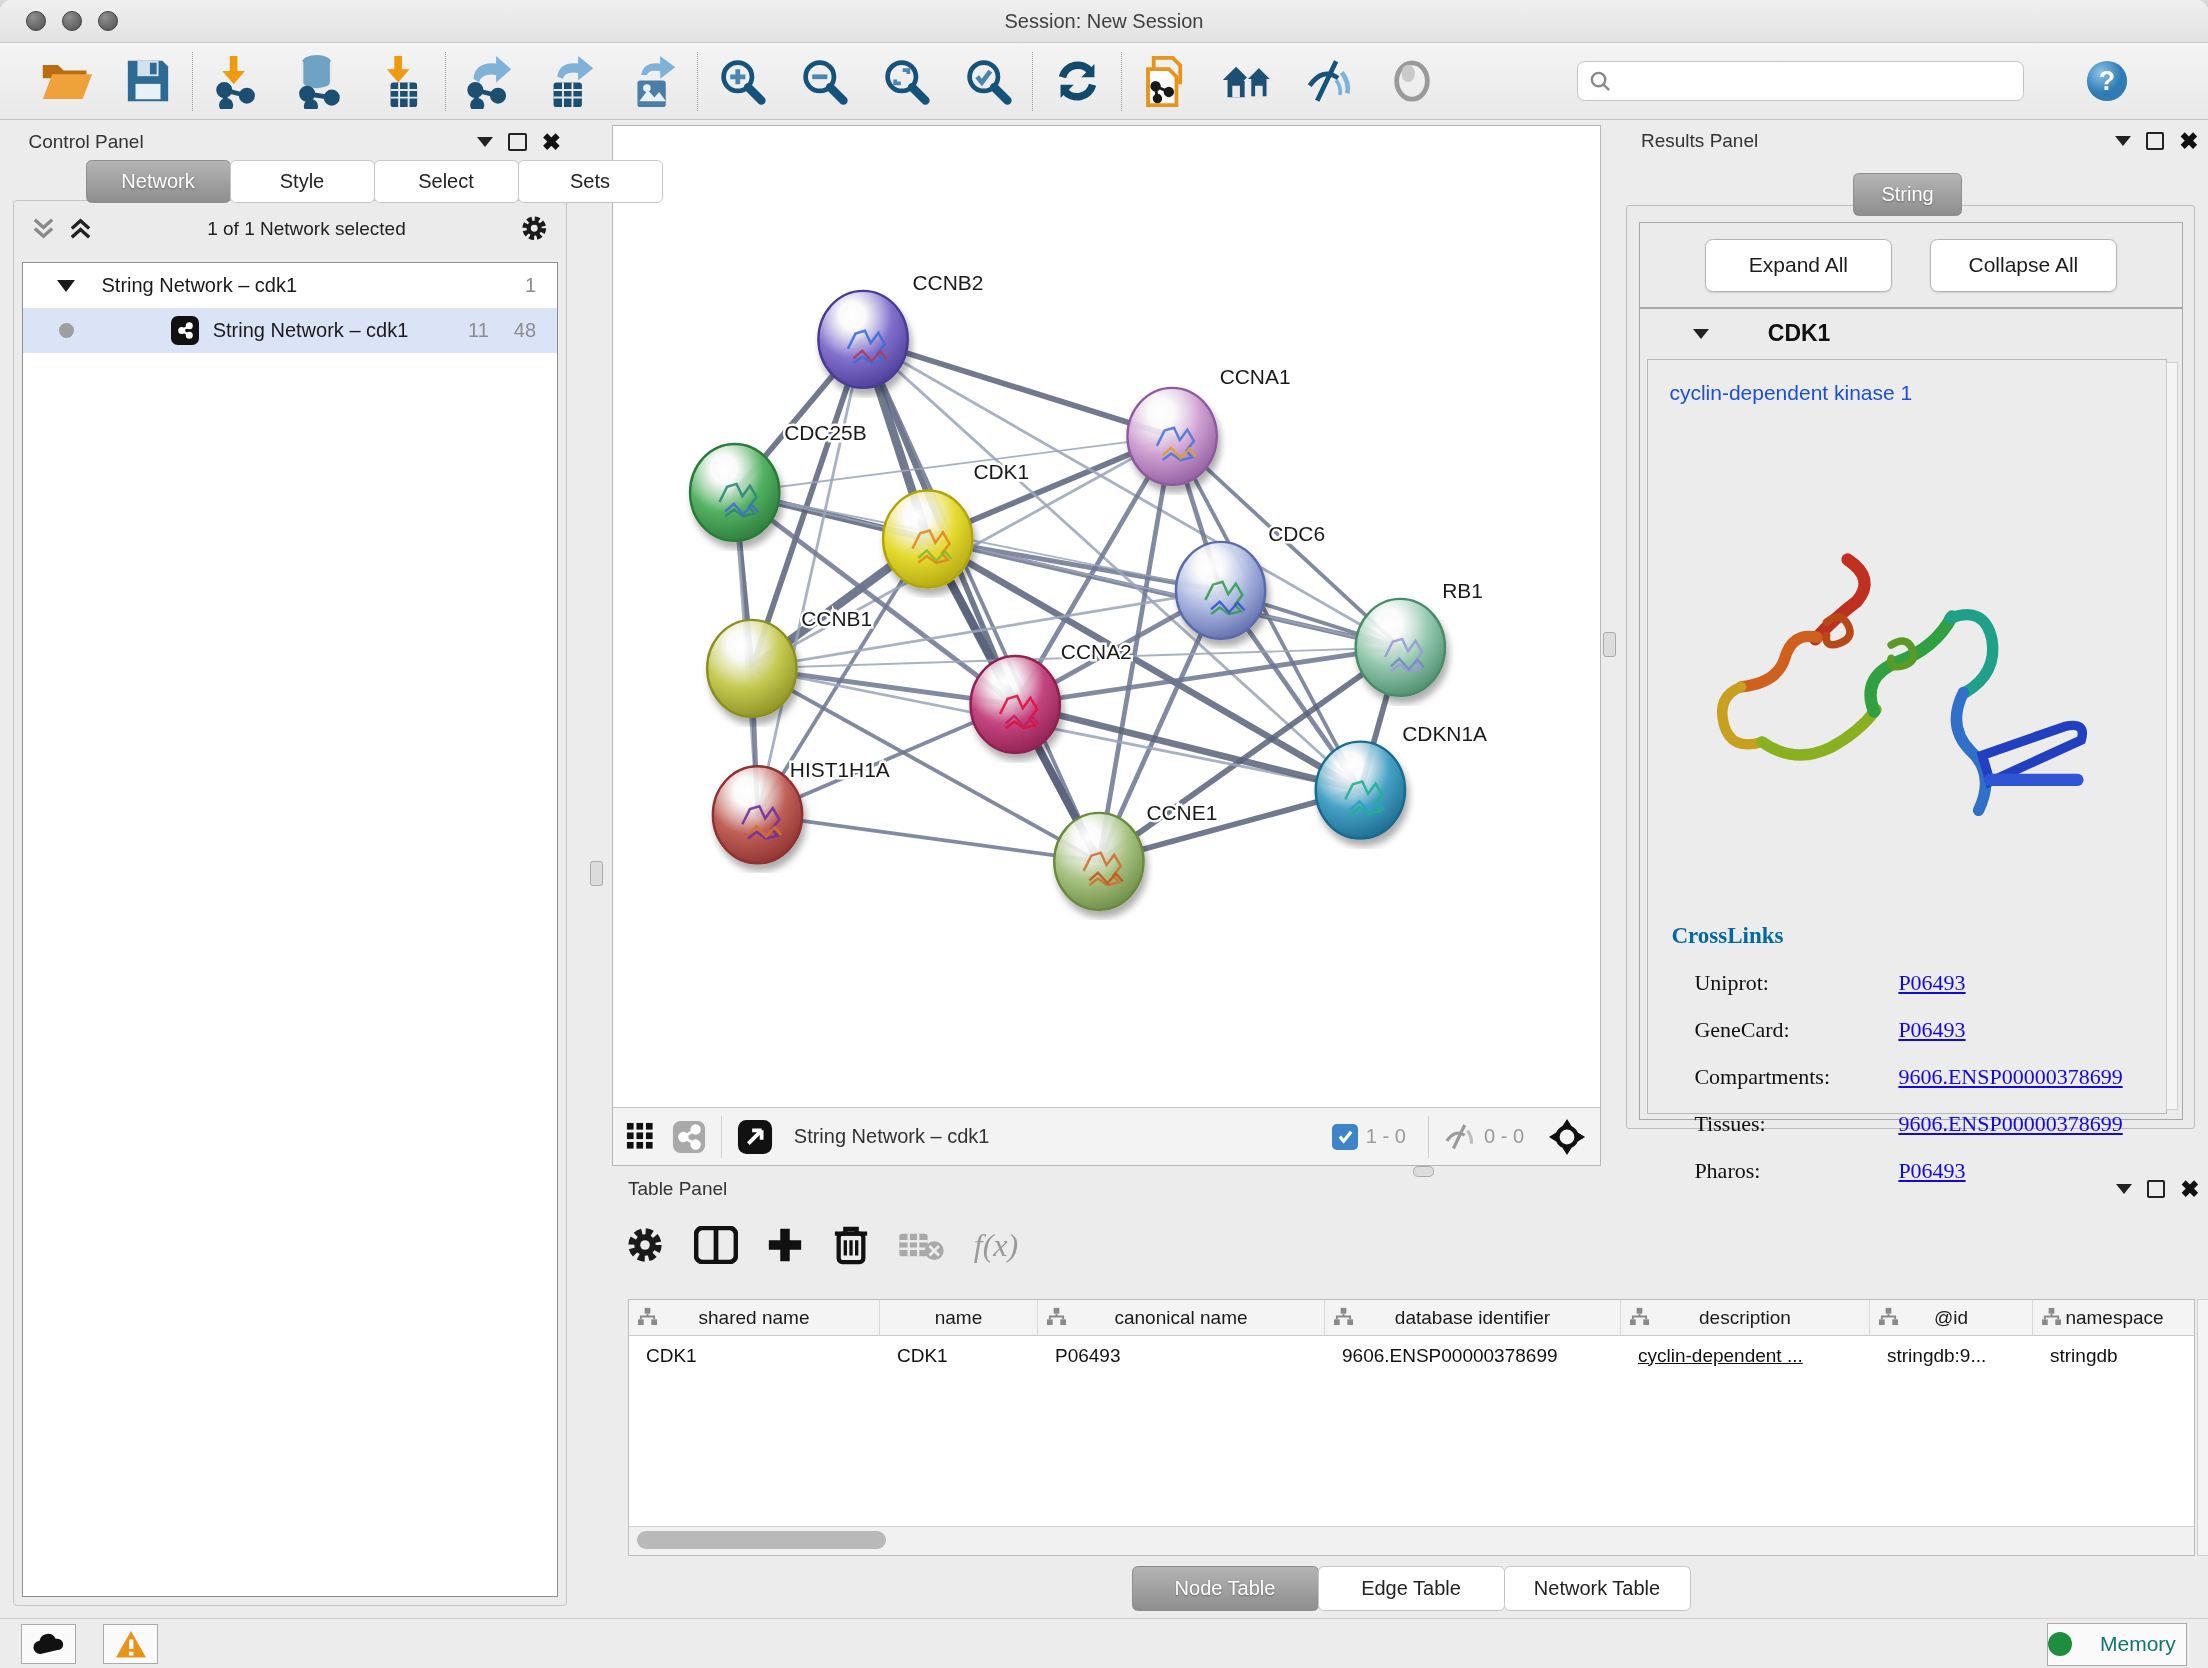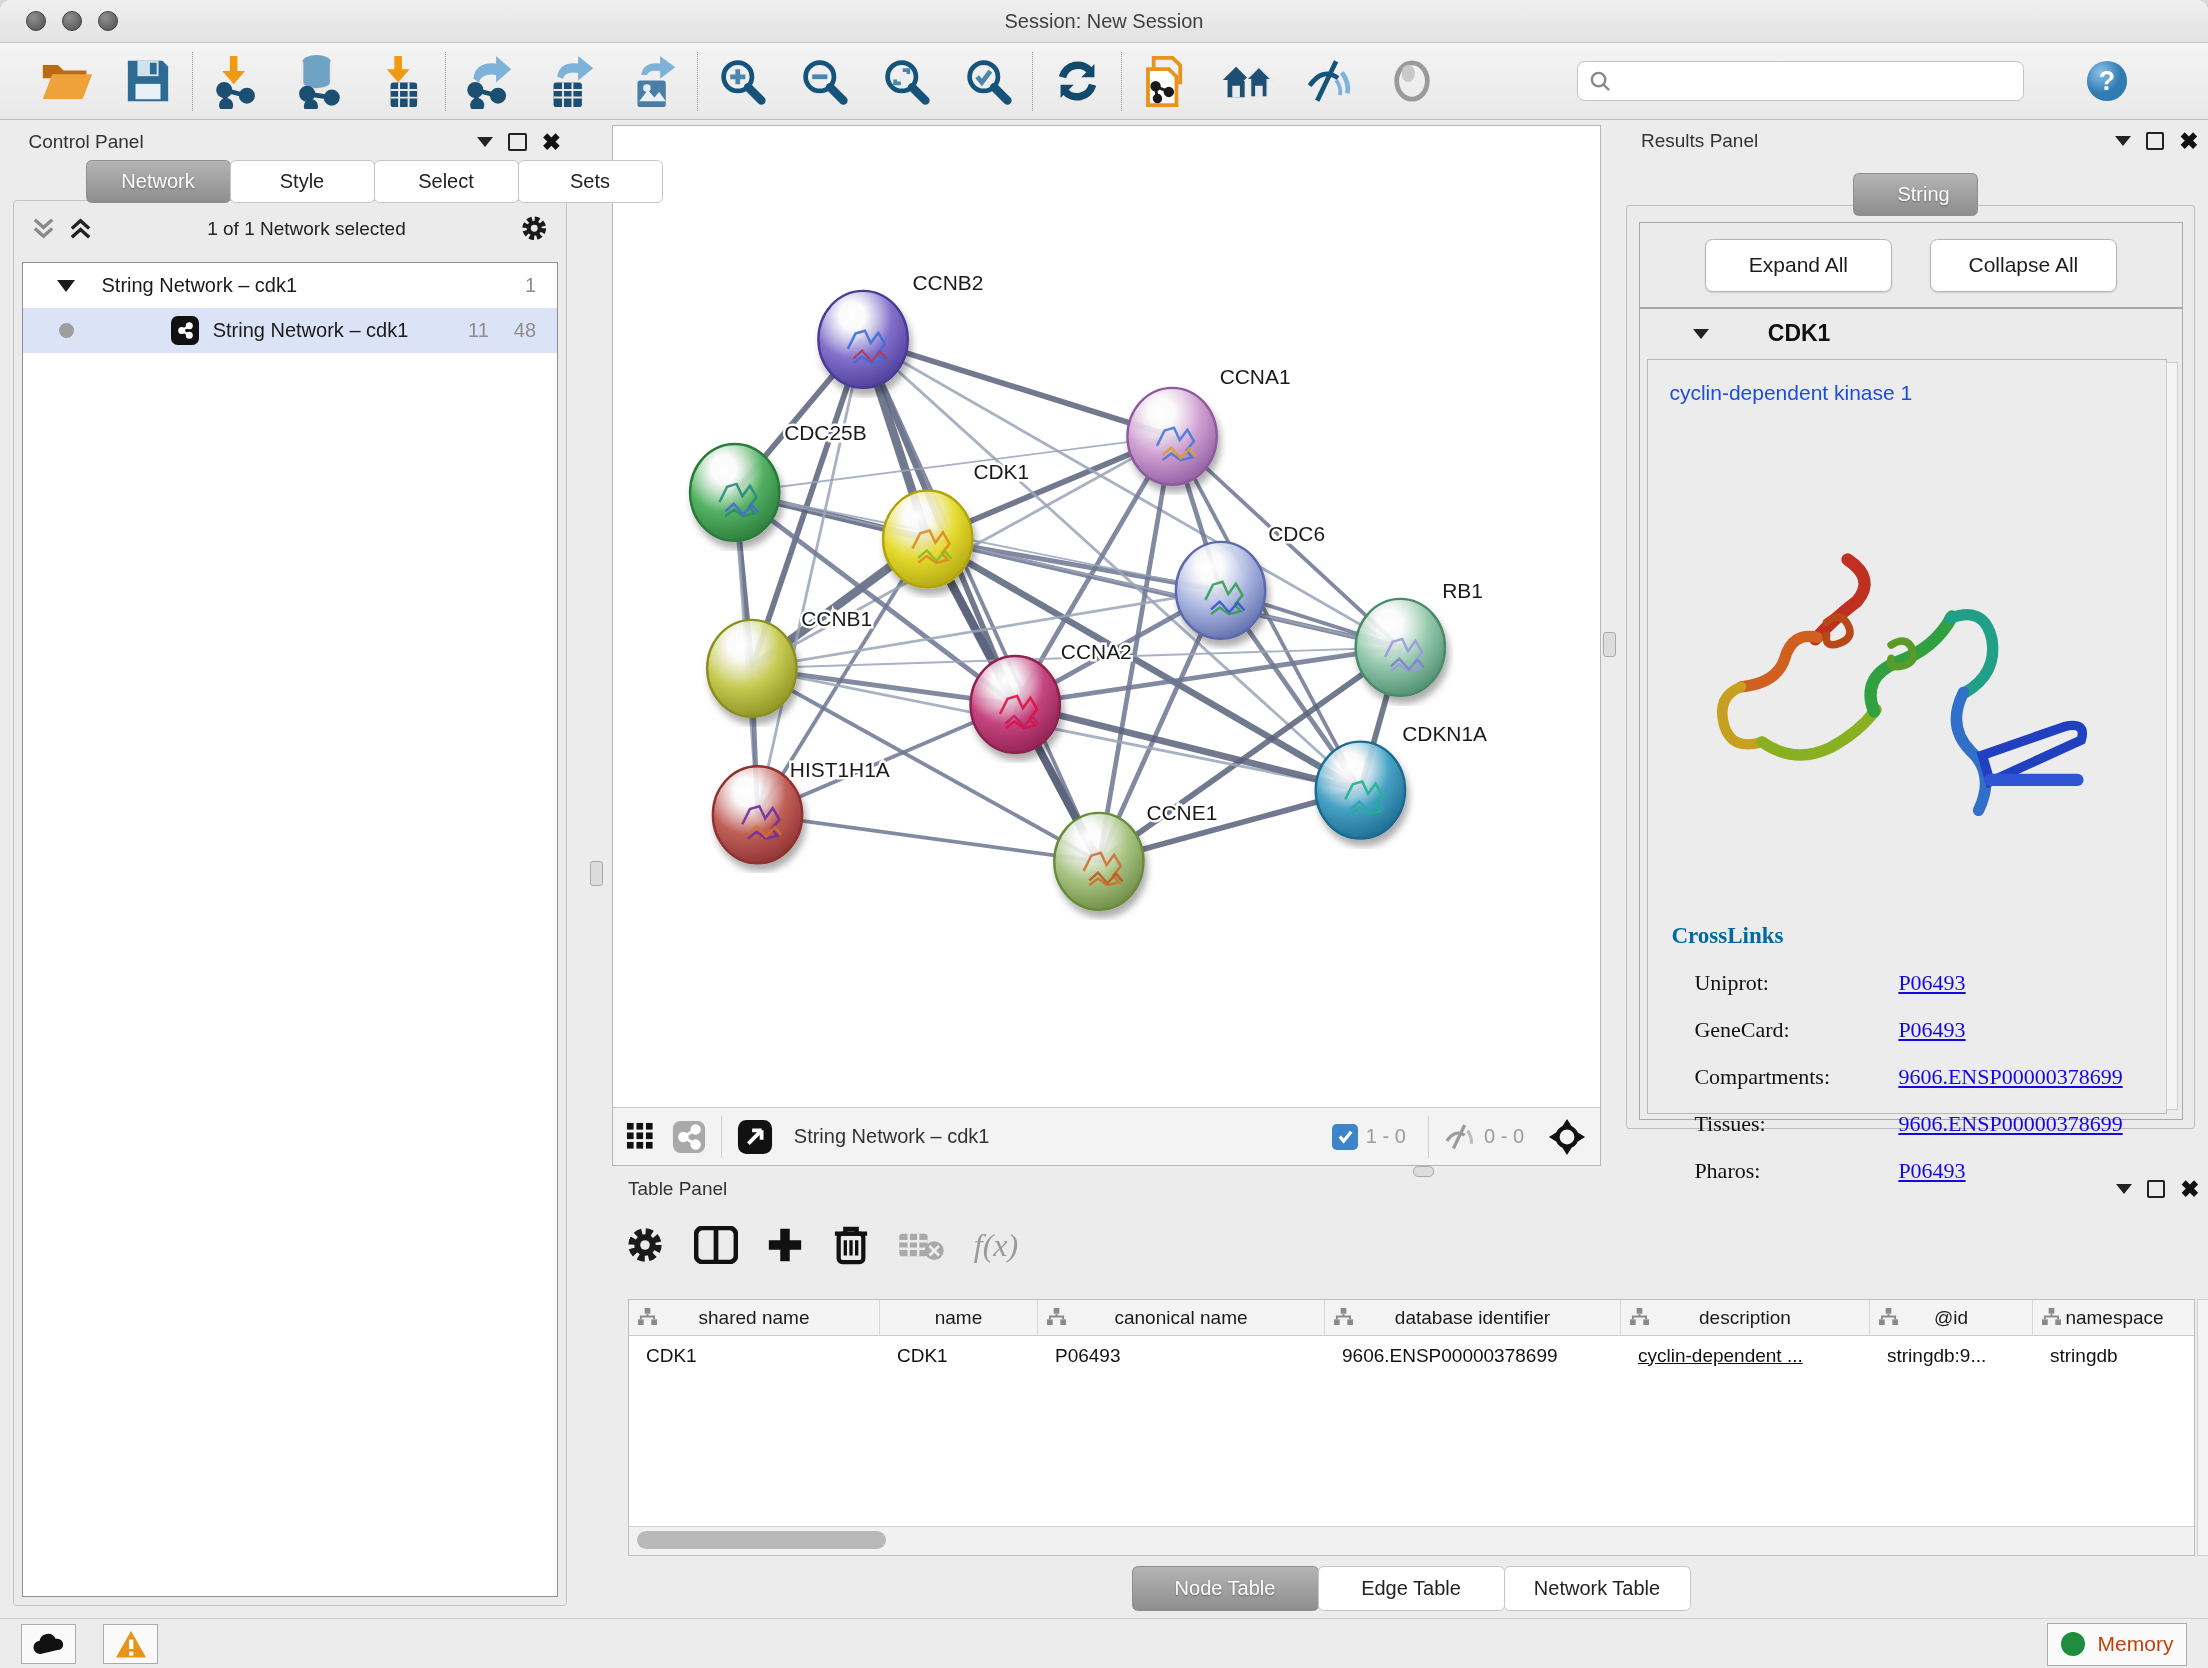--- a/index.html
+++ b/index.html
@@ -59,21 +59,21 @@
   #net-svg{display:block;}
   #net-navbar{position:absolute;left:0;right:0;bottom:0;height:58px;background:#f3f3f3;border-top:1px solid #c6c6c6;
               display:flex;align-items:center;padding:0 13.3px;box-sizing:border-box;}
   .nb-sep{width:0;height:42px;border-left:1px solid #cfcfcf;margin:0 15px;}
   #net-title{font-size:20px;color:#333;margin-left:21px;}
   .nb-count{font-size:20px;color:#9a9a9a;margin:0 7.6px;}
   #nb-check{width:26px;height:26px;border-radius:4.8px;background:#3d85c8;display:flex;align-items:center;justify-content:center;}
 
   
   #results-panel{position:absolute;left:1614px;top:125px;width:594px;height:1047px;}
-  #rp-tab{position:absolute;left:239px;top:48px;width:107px;z-index:3;padding-left:16px;}
+  #rp-tab{position:absolute;left:239px;top:48px;width:107px;z-index:3;}
   #rp-box{position:absolute;left:12.4px;top:80px;width:569px;height:924px;background:#ebebeb;border:1px solid #bdbdbd;border-radius:2.9px;box-sizing:border-box;}
   #rp-buttons{position:absolute;left:11.4px;top:16px;right:11.4px;height:84px;background:#ebebeb;border:1px solid #a9a9a9;
               display:flex;align-items:center;justify-content:center;gap:38px;}
   .rp-btn{min-width:185px;height:51px;background:#fff;border:1px solid #b5b5b5;border-radius:7.6px;
           display:flex;align-items:center;justify-content:center;font-size:21px;color:#1c1c1c;box-shadow:0 1px 1.9px rgba(0,0,0,.12);}
   #rp-section{position:absolute;left:11.4px;top:102px;right:11.4px;bottom:7.6px;border:1px solid #a9a9a9;background:#ebebeb;}
   #rp-sec-head{height:49px;display:flex;align-items:center;}
   #rp-sec-head .ph-caret{margin-left:53px;}
   #rp-protein-name{font-size:23px;font-weight:bold;margin-left:59px;color:#111;}
   #rp-desc-box{position:absolute;left:7.6px;right:15px;top:50px;bottom:5.7px;background:#ececec;border:1px solid #b9b9b9;}
@@ -103,21 +103,21 @@
   #tp-hthumb{position:absolute;left:7.6px;top:4.8px;width:249px;height:18px;background:#b9b9b9;border-radius:9.5px;}
   #tp-vscroll{position:absolute;right:0px;top:126px;width:12.4px;height:257px;background:#f4f4f4;border:1px solid #cfcfcf;box-sizing:border-box;}
   #tp-tabs{position:absolute;left:0;right:0;top:393px;display:flex;justify-content:center;}
   #tp-tabs .tab{min-width:143px;padding:0 21px;margin-right:-1px;height:43px;}
 
   
   #statusbar{position:absolute;left:0;right:0;bottom:0;height:49px;background:#ececec;border-top:1px solid #cfcfcf;}
   .sb-box{position:absolute;top:4.8px;width:55px;height:40px;background:#fafafa;border:1.9px solid #ababab;
           display:flex;align-items:center;justify-content:center;box-sizing:border-box;}
   #memory-btn{position:absolute;right:21px;top:3.8px;width:140px;height:43px;background:#fafafa;border:1.9px solid #ababab;
-              display:flex;align-items:center;justify-content:center;gap:13px;font-size:21px;color:#c2410c;box-sizing:border-box;}
+              display:flex;align-items:center;justify-content:flex-start;gap:28px;font-size:21px;color:#0f766e;box-sizing:border-box;}
   #memory-dot{width:24px;height:24px;border-radius:50%;background:#1e8e3e;}
 
   
   .knob{position:absolute;background:#dcdcdc;border:1px solid #aaa;border-radius:2.9px;}
 </style>
 </head>
 <body>
 
 <div id="window">
 

